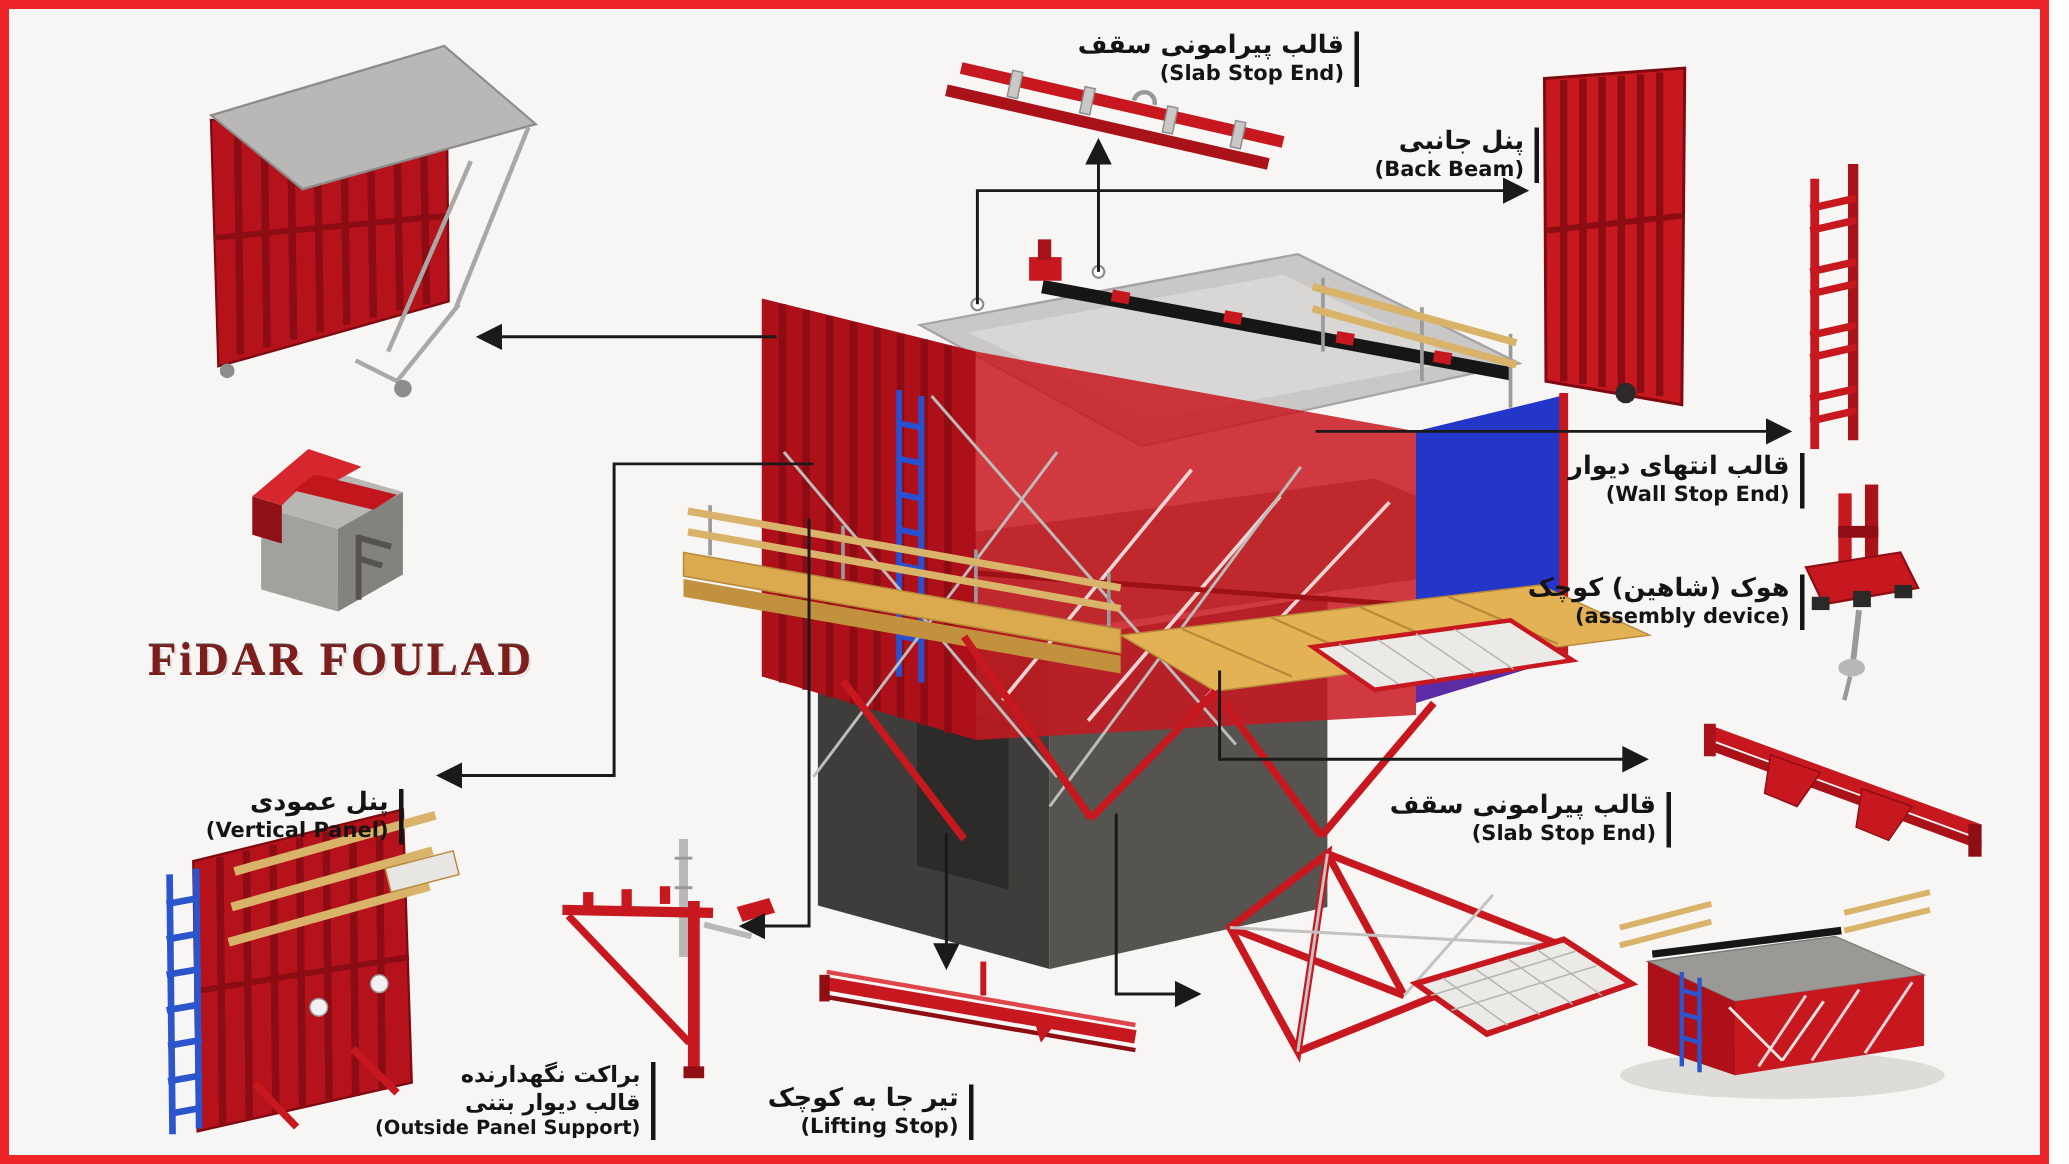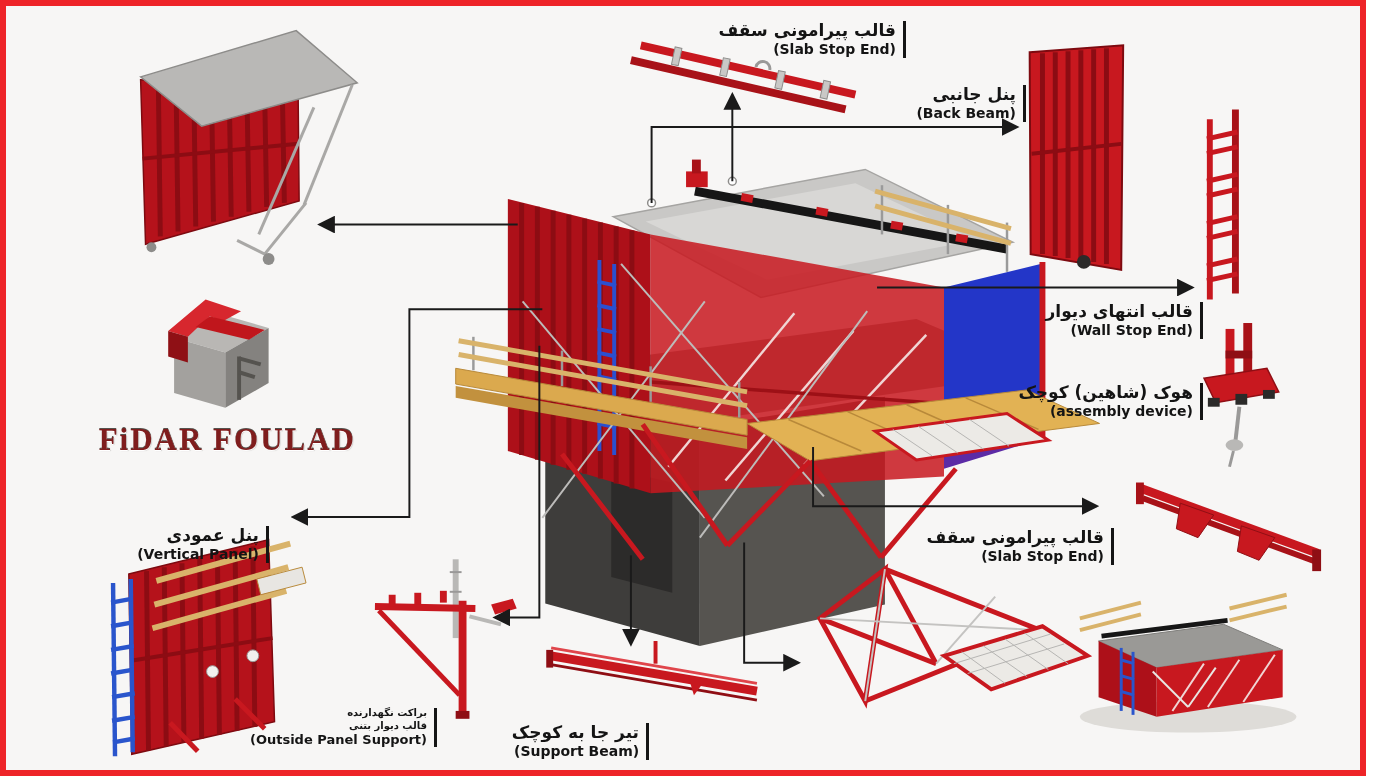--- a/index.html
+++ b/index.html
@@ -6,21 +6,21 @@
   .frame{
     position:relative;width:1366px;height:776px;box-sizing:border-box;
     background:#f7f6f5;border:6px solid #ee2428;overflow:hidden;
     font-family:"DejaVu Sans","Liberation Sans",sans-serif;color:#141414;
   }
   svg.scene{position:absolute;left:0;top:0;}
   .label{position:absolute;text-align:right;line-height:1.25;}
   .label .fa{font-size:17px;font-weight:bold;direction:rtl;white-space:nowrap;}
   .label .en{font-size:14px;font-weight:bold;white-space:nowrap;}
   .label .bar{position:absolute;right:-10px;top:1px;bottom:1px;width:3.5px;background:#151515;}
-  .label.small .fa{font-size:10px;}
+  .label.small .fa{font-size:15px;}
   .label.small .en{font-size:13px;}
   .brand{
     position:absolute;left:58px;top:416px;width:292px;text-align:right;
     font-size:31px;font-weight:800;letter-spacing:2px;color:#7f1d1d;
     text-shadow:0 1px 0 #ffffff,0 -1px 0 #55544f,1px 1px 1px #cfcecc;
     font-family:Liberation Serif, serif;white-space:nowrap;
   }
 </style>
 </head>
 <body>
@@ -408,21 +408,21 @@
 <div class="label small" style="left:243px;top:701px;width:178px;">
   <span class="bar"></span>
   <div class="fa">براکت نگهدارنده</div>
   <div class="fa">قالب دیوار بتنی</div>
   <div class="en">(Outside Panel Support)</div>
 </div>
 
 <div class="label" style="left:508px;top:716px;width:125px;">
   <span class="bar"></span>
   <div class="fa">تیر جا به کوچک</div>
-  <div class="en">(Support Beam)</div>
+  <div class="en">(Lifting Stop)</div>
 </div>
 
 
 <div class="label" style="left:920px;top:521px;width:178px;">
   <span class="bar"></span>
   <div class="fa">قالب پیرامونی سقف</div>
   <div class="en">(Slab Stop End)</div>
 </div>
 
 <div class="brand">FiDAR FOULAD</div>

